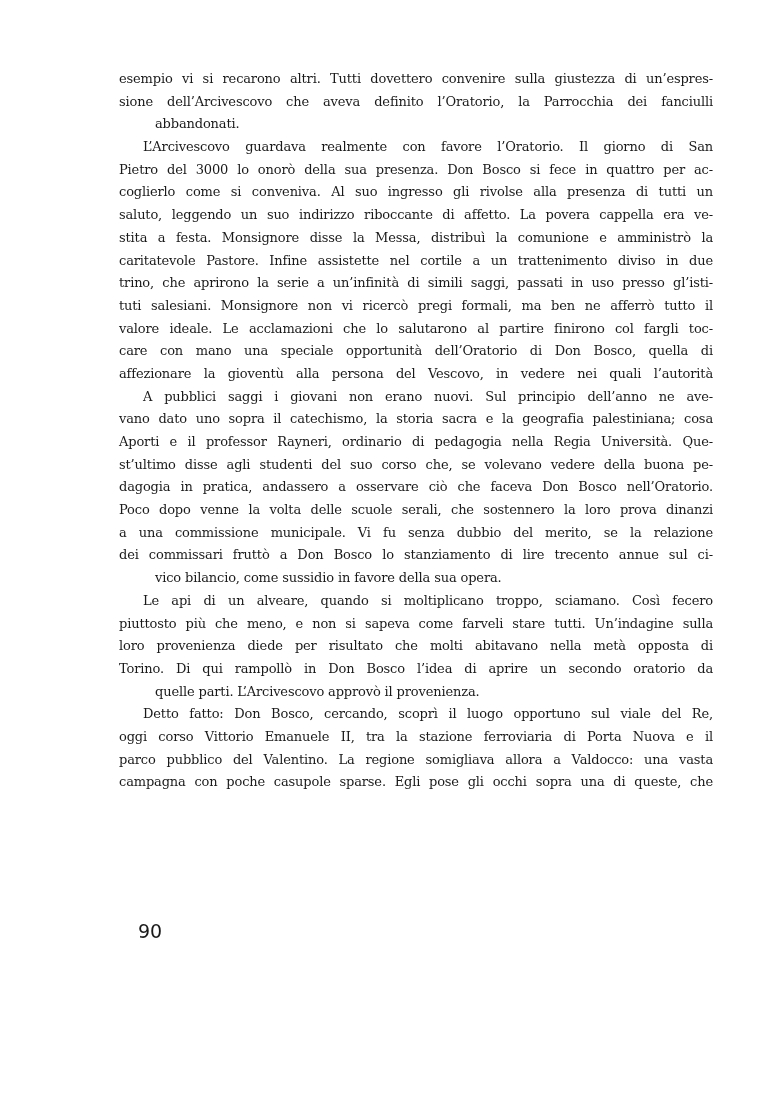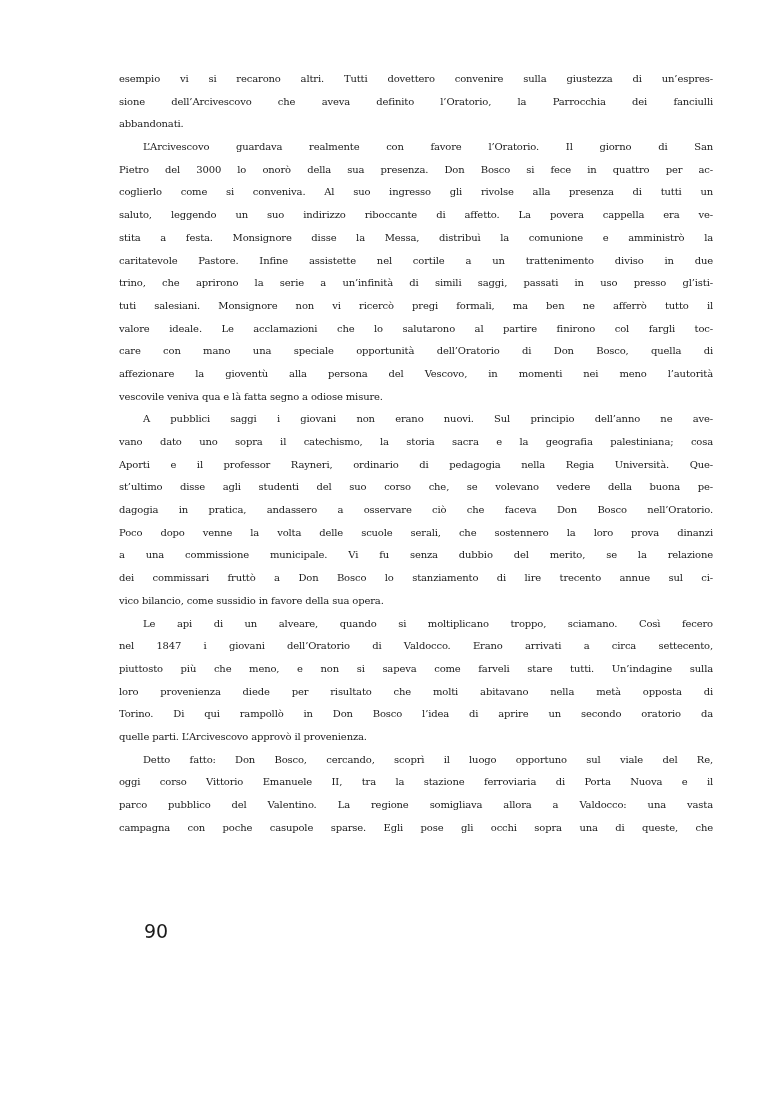--- a/index.html
+++ b/index.html
@@ -12,40 +12,41 @@
     height: 1109px;
     position: relative;
     overflow: hidden;
   }
   .page {
     position: absolute;
     left: 119px;
     top: 68px;
     width: 594px;
     font-family: "DejaVu Serif", "Liberation Serif", serif;
-    font-size: 10px;
+    font-size: 13px;
     color: #1a1a1a;
   }
   .line {
     height: 22.7px;
     line-height: 22.7px;
     white-space: nowrap;
     text-align: justify;
     text-align-last: justify;
     letter-spacing: -0.15px;
   }
   .line.last {
     text-align-last: left;
+    margin-left: 36px;
   }
   .line.indent {
     padding-left: 24px;
   }
   .page-number {
     position: absolute;
-    left: 144px;
+    left: 138px;
     top: 920px;
     font-family: "DejaVu Sans", "Liberation Sans", sans-serif;
     font-size: 19px;
     color: #1a1a1a;
   }
 </style>
 </head>
 <body>
 
 <div class="page">
@@ -60,39 +61,37 @@
     <div class="line indent">L’Arcivescovo guardava realmente con favore l’Oratorio. Il giorno di San</div>
     <div class="line">Pietro del 3000 lo onorò della sua presenza. Don Bosco si fece in quattro per ac-</div>
     <div class="line">coglierlo come si conveniva. Al suo ingresso gli rivolse alla presenza di tutti un</div>
     <div class="line">saluto, leggendo un suo indirizzo riboccante di affetto. La povera cappella era ve-</div>
     <div class="line">stita a festa. Monsignore disse la Messa, distribuì la comunione e amministrò la</div>
     <div class="line">caritatevole Pastore. Infine assistette nel cortile a un trattenimento diviso in due</div>
     <div class="line">trino, che aprirono la serie a un’infinità di simili saggi, passati in uso presso gl’isti-</div>
     <div class="line">tuti salesiani. Monsignore non vi ricercò pregi formali, ma ben ne afferrò tutto il</div>
     <div class="line">valore ideale. Le acclamazioni che lo salutarono al partire finirono col fargli toc-</div>
     <div class="line">care con mano una speciale opportunità dell’Oratorio di Don Bosco, quella di</div>
-    <div class="line">affezionare la gioventù alla persona del Vescovo, in momenti nei meno l’autorità</div>
-    <div class="line last">vescovile veniva qua e là fatta segno a odiose misure.</div>
+    <div class="line">affezionare la gioventù alla persona del Vescovo, in vedere nei quali l’autorità</div>
   </div>
 
   <div>
     <div class="line indent">A pubblici saggi i giovani non erano nuovi. Sul principio dell’anno ne ave-</div>
     <div class="line">vano dato uno sopra il catechismo, la storia sacra e la geografia palestiniana; cosa</div>
     <div class="line">Aporti e il professor Rayneri, ordinario di pedagogia nella Regia Università. Que-</div>
     <div class="line">st’ultimo disse agli studenti del suo corso che, se volevano vedere della buona pe-</div>
     <div class="line">dagogia in pratica, andassero a osservare ciò che faceva Don Bosco nell’Oratorio.</div>
     <div class="line">Poco dopo venne la volta delle scuole serali, che sostennero la loro prova dinanzi</div>
     <div class="line">a una commissione municipale. Vi fu senza dubbio del merito, se la relazione</div>
     <div class="line">dei commissari fruttò a Don Bosco lo stanziamento di lire trecento annue sul ci-</div>
     <div class="line last">vico bilancio, come sussidio in favore della sua opera.</div>
   </div>
 
   <div>
     <div class="line indent">Le api di un alveare, quando si moltiplicano troppo, sciamano. Così fecero</div>
-    <div class="line">nel 1847 i giovani dell’Oratorio di Valdocco. Erano arrivati a circa settecento,</div>
     <div class="line">piuttosto più che meno, e non si sapeva come farveli stare tutti. Un’indagine sulla</div>
     <div class="line">loro provenienza diede per risultato che molti abitavano nella metà opposta di</div>
     <div class="line">Torino. Di qui rampollò in Don Bosco l’idea di aprire un secondo oratorio da</div>
     <div class="line last">quelle parti. L’Arcivescovo approvò il provenienza.</div>
   </div>
 
   <div>
     <div class="line indent">Detto fatto: Don Bosco, cercando, scoprì il luogo opportuno sul viale del Re,</div>
     <div class="line">oggi corso Vittorio Emanuele II, tra la stazione ferroviaria di Porta Nuova e il</div>
     <div class="line">parco pubblico del Valentino. La regione somigliava allora a Valdocco: una vasta</div>

